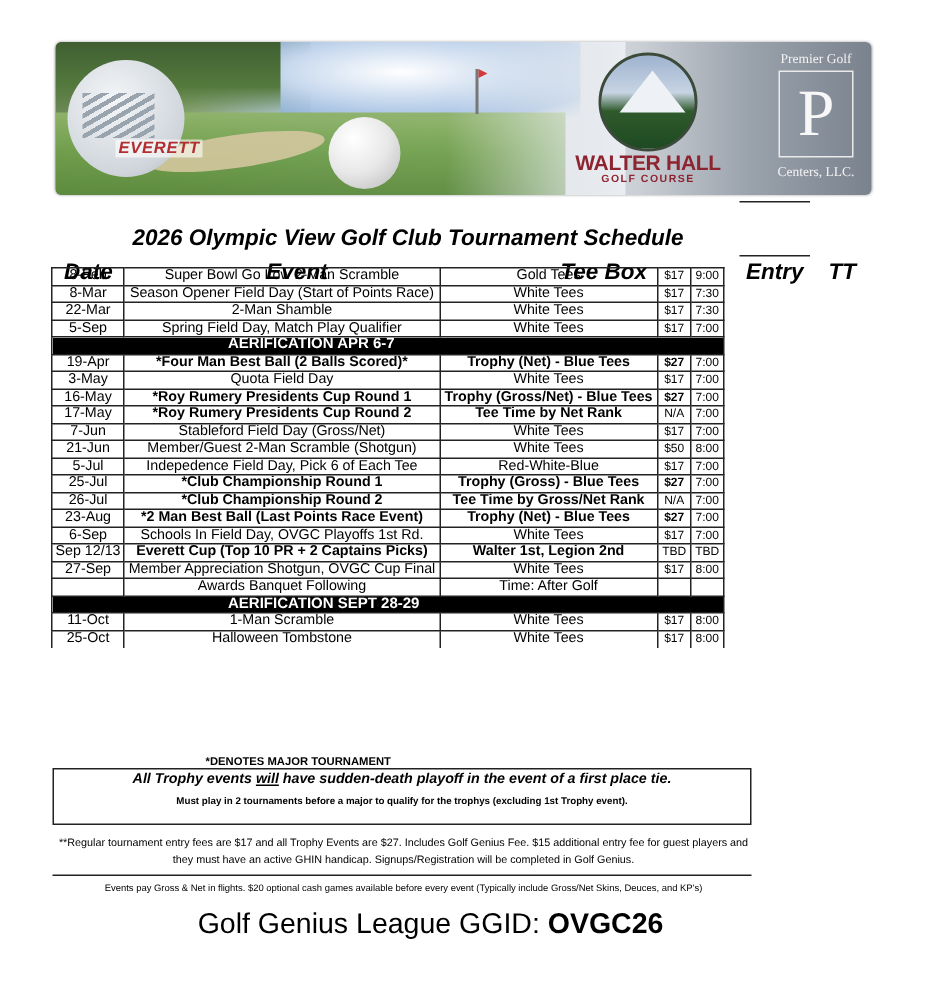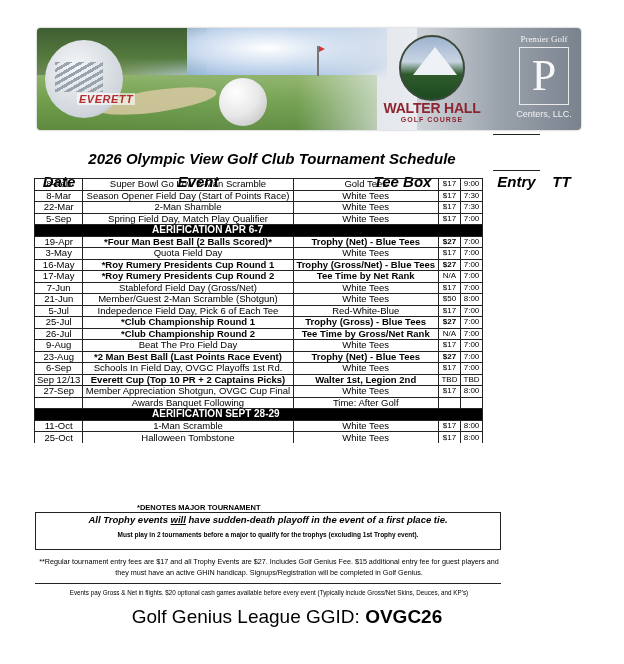--- a/index.html
+++ b/index.html
@@ -75,21 +75,21 @@
     font-size: 7px; font-weight: bold; color: #8e2430; letter-spacing: 1px;
   }
   .pgc {
     position: absolute; left: 474px; top: 4px; width: 66px; height: 94px; text-align: center; color: #f3f3f3;
   }
   .pgc .top { font-family: "Liberation Serif", serif; font-size: 9px; margin-top: 2px; }
   .pgc .box {
     margin: 3px auto 0; width: 50px; height: 58px; border: 1px solid #eaeaea;
     font-family: "Liberation Serif", serif; font-size: 44px; line-height: 56px; color: #f7f7f7;
   }
-  .pgc .bottom { font-family: Liberation Sans, sans-serif; font-size: 9px; margin-top: 4px; }
+  .pgc .bottom { font-family: Liberation Serif, serif; font-size: 9px; margin-top: 4px; }
 
   .deco-line { position: absolute; height: 1px; background: #222; }
 
   .title {
     position: absolute; left: 0; width: 624px; top: 150px; text-align: center;
     font-size: 15px; font-weight: bold; font-style: italic; padding-right: 80px;
   }
 
   .col-head {
     position: absolute; top: 173px; font-size: 15px; font-weight: bold; font-style: italic;
@@ -266,27 +266,20 @@
         <td class="c-entry">$27</td>
         <td class="c-tt">7:00</td>
       </tr>
     <tr class="major">
         <td class="c-date">26-Jul</td>
         <td class="c-event">*Club Championship Round 2</td>
         <td class="c-tee">Tee Time by Gross/Net Rank</td>
         <td class="c-entry">N/A</td>
         <td class="c-tt">7:00</td>
       </tr>
-    <tr>
-        <td class="c-date">9-Aug</td>
-        <td class="c-event">Beat The Pro Field Day</td>
-        <td class="c-tee">White Tees</td>
-        <td class="c-entry">$17</td>
-        <td class="c-tt">7:00</td>
-      </tr>
     <tr class="major bold-entry">
         <td class="c-date">23-Aug</td>
         <td class="c-event">*2 Man Best Ball (Last Points Race Event)</td>
         <td class="c-tee">Trophy (Net) - Blue Tees</td>
         <td class="c-entry">$27</td>
         <td class="c-tt">7:00</td>
       </tr>
     <tr>
         <td class="c-date">6-Sep</td>
         <td class="c-event">Schools In Field Day, OVGC Playoffs 1st Rd.</td>

